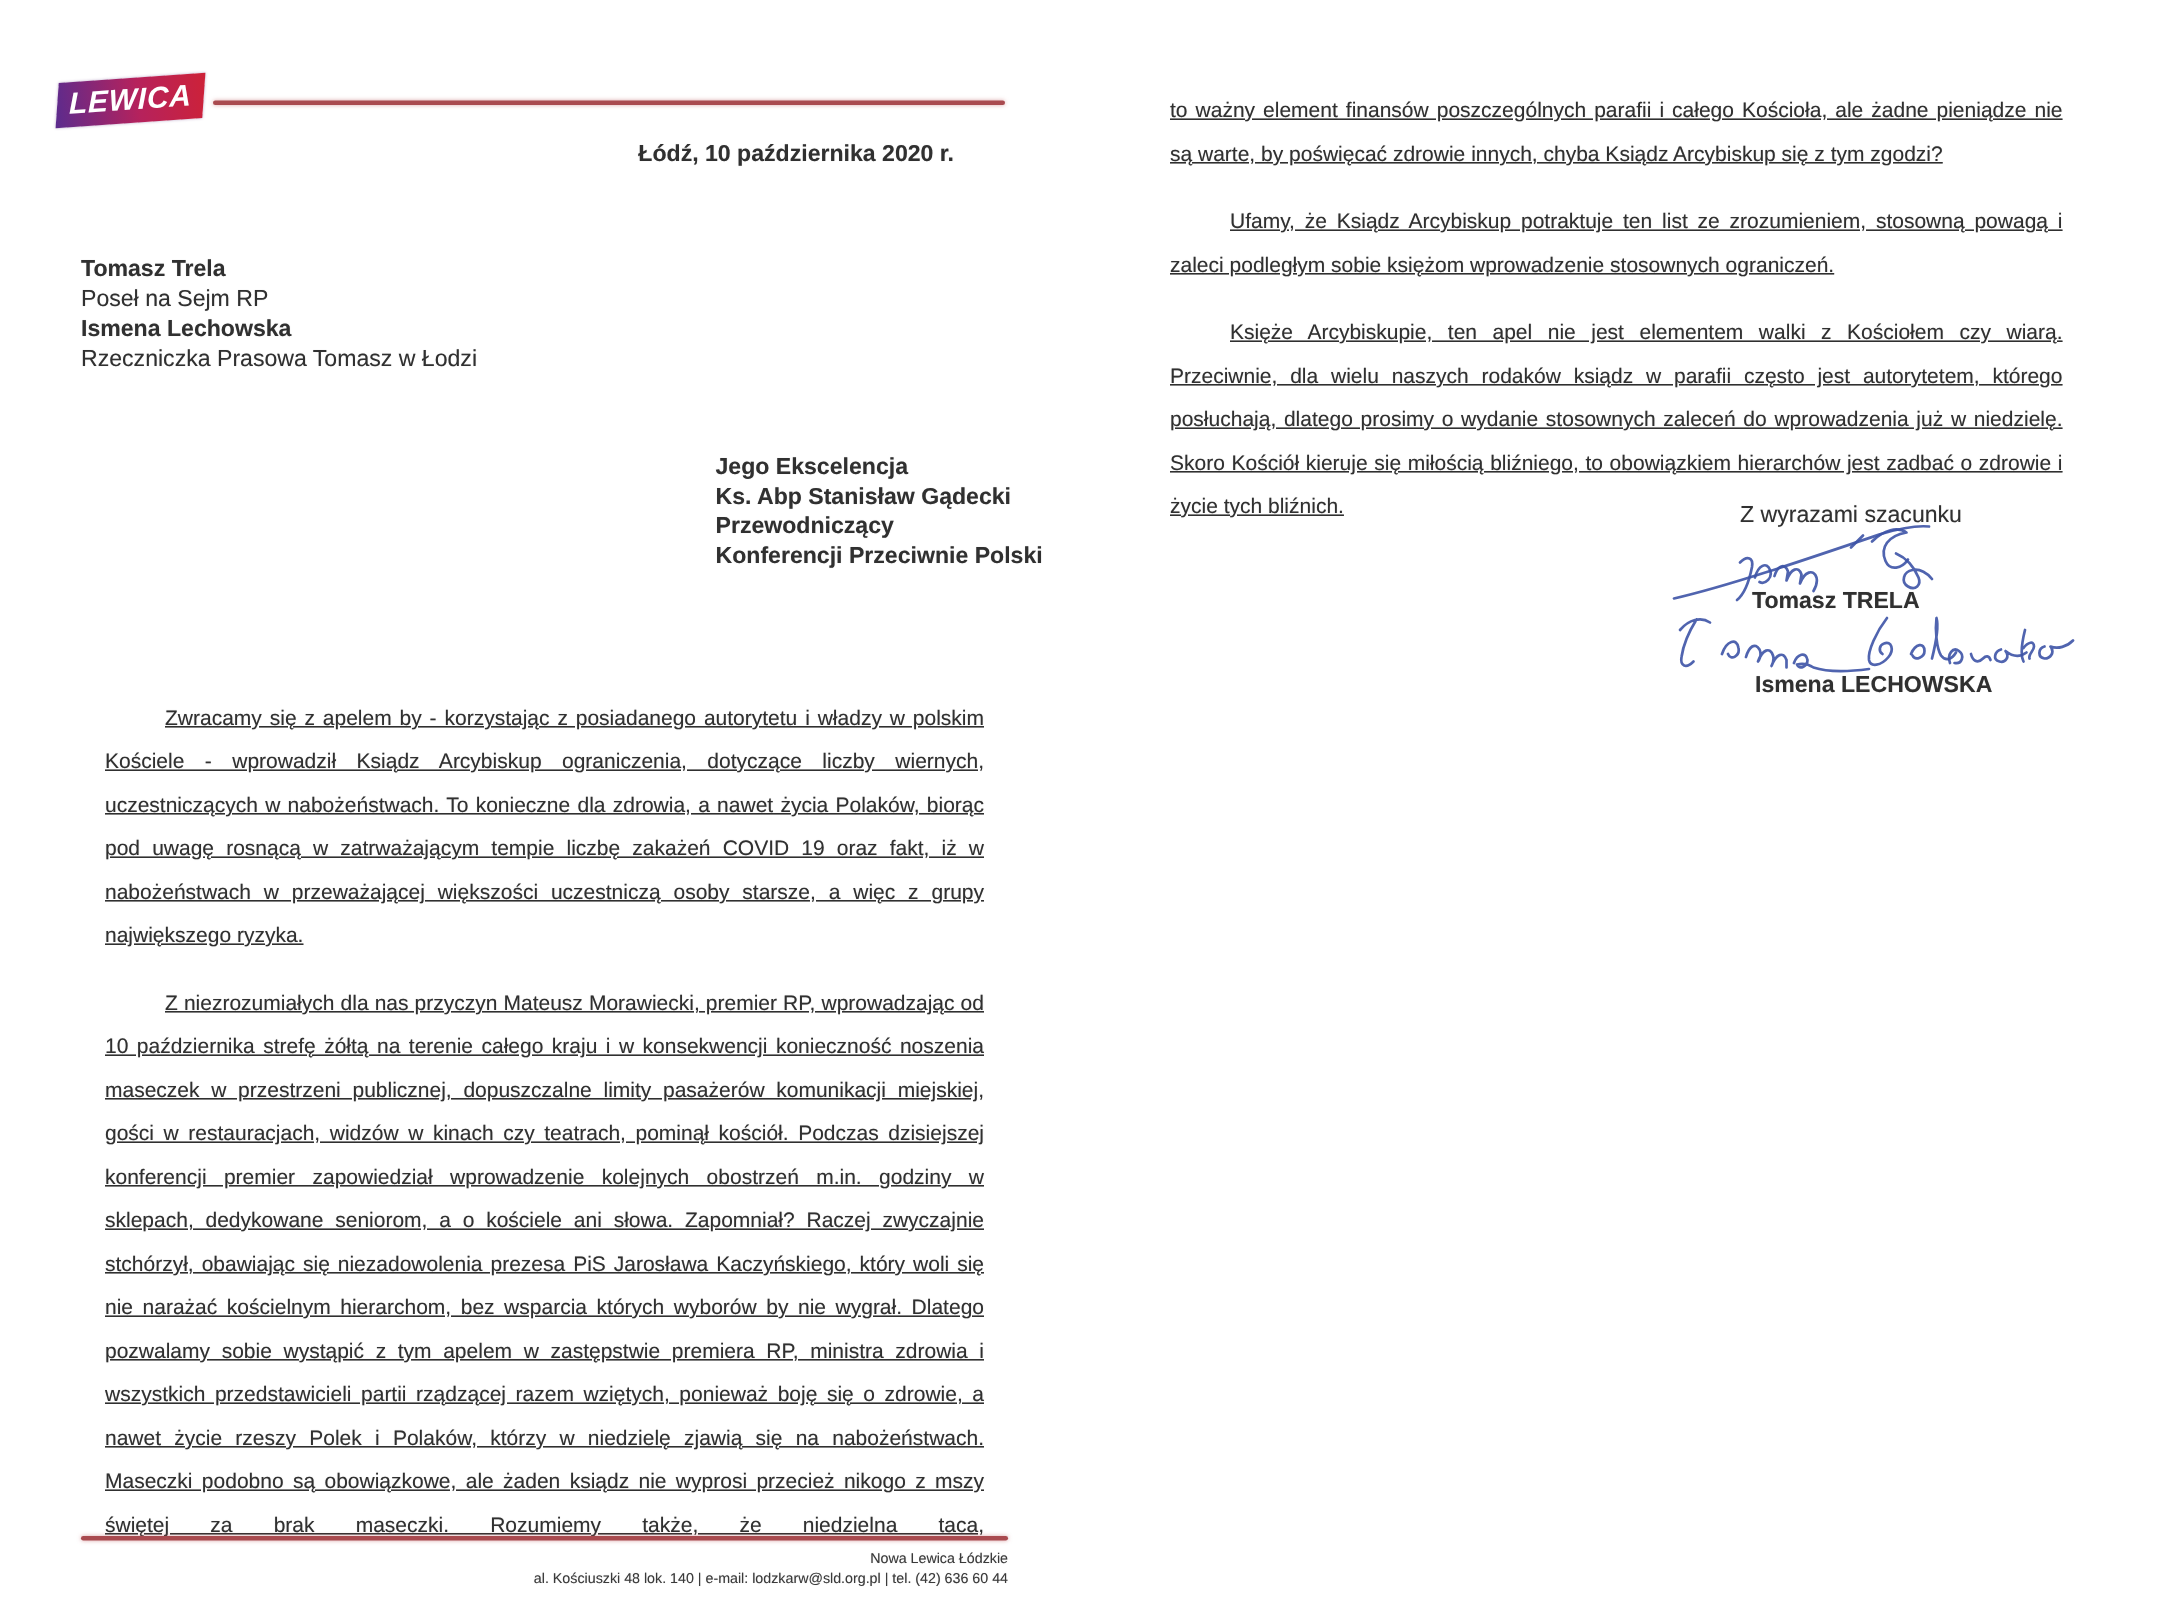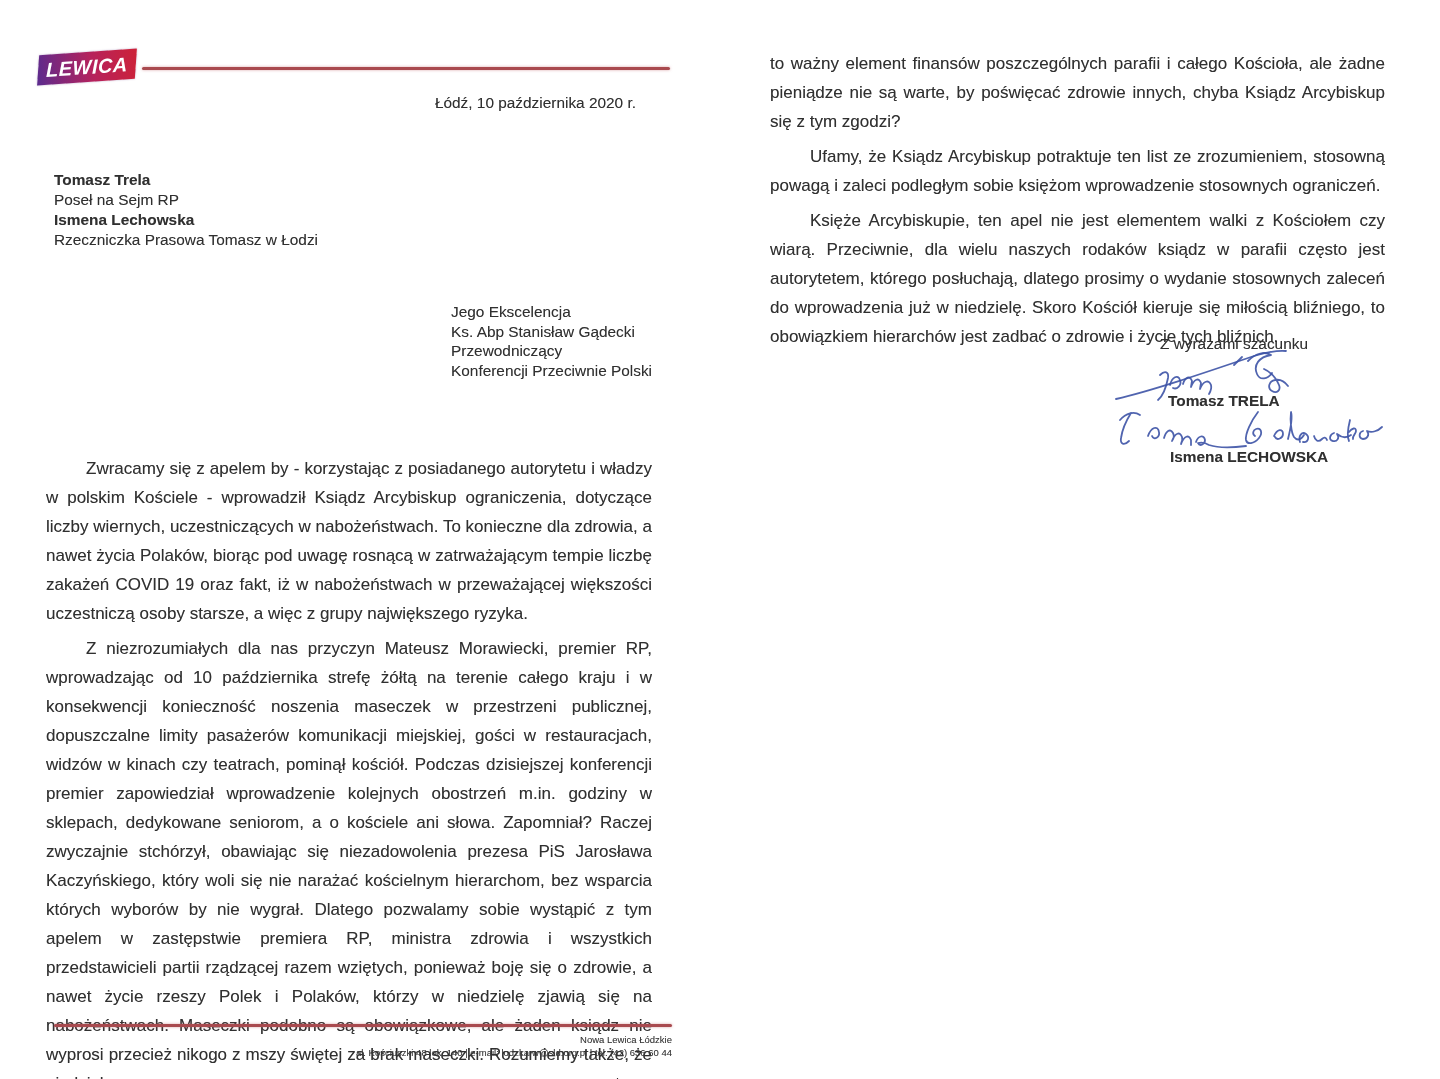--- a/index.html
+++ b/index.html
@@ -20,29 +20,29 @@
     letter-spacing:.5px;transform:skewX(4deg);
   }
   
   .rule{position:absolute;height:3px;background:#a94a4f;border-radius:2px;
         box-shadow:0 0 3px rgba(190,90,95,.55);}
   .rule-top{left:142px;top:67px;width:528px;}
   .rule-footer{left:54px;top:1024px;width:618px;}
   
   .txt{position:absolute;font-size:15.4px;line-height:20px;
        text-shadow:0 0 .5px rgba(48,48,48,.35);}
-  .date{left:396px;top:93px;width:240px;text-align:right;}
+  .date{left:396px;top:93px;width:240px;text-align:right;font-weight:bold;}
   .sender{left:54px;top:170px;}
-  .recipient{left:451px;top:302px;line-height:19.5px;font-weight:normal;}
+  .recipient{left:477px;top:302px;line-height:19.5px;font-weight:bold;}
   .bold{font-weight:bold;}
   .body-col p{
-    margin:6px;font-size:17px;line-height:29px;text-align:justify;
-    text-indent:40px;text-shadow:0 0 .55px rgba(48,48,48,.38);
+    margin:16px;font-size:14px;line-height:29px;text-align:justify;
+    text-indent:40px;text-shadow:0 0 .55px rgba(48,48,48,.38);text-decoration:underline;
   }
-  .body1{position:absolute;left:40px;top:448px;width:618px;}
+  .body1{position:absolute;left:54px;top:448px;width:618px;}
   .body2{position:absolute;left:764px;top:43px;width:627px;}
   .body-col p.cont-out{text-align-last:justify;}
   .body-col p.noindent{text-indent:0;}
   .closing{left:1160px;top:334px;}
   .signame{position:absolute;font-size:15.4px;font-weight:bold;
            text-shadow:0 0 .5px rgba(48,48,48,.35);}
   .name1{left:1168px;top:392px;}
   .name2{left:1170px;top:448px;}
   .sig{position:absolute;}
   .sig path{fill:none;stroke:#3d53a6;stroke-width:1.8;stroke-linecap:round;stroke-linejoin:round;opacity:.9;}

